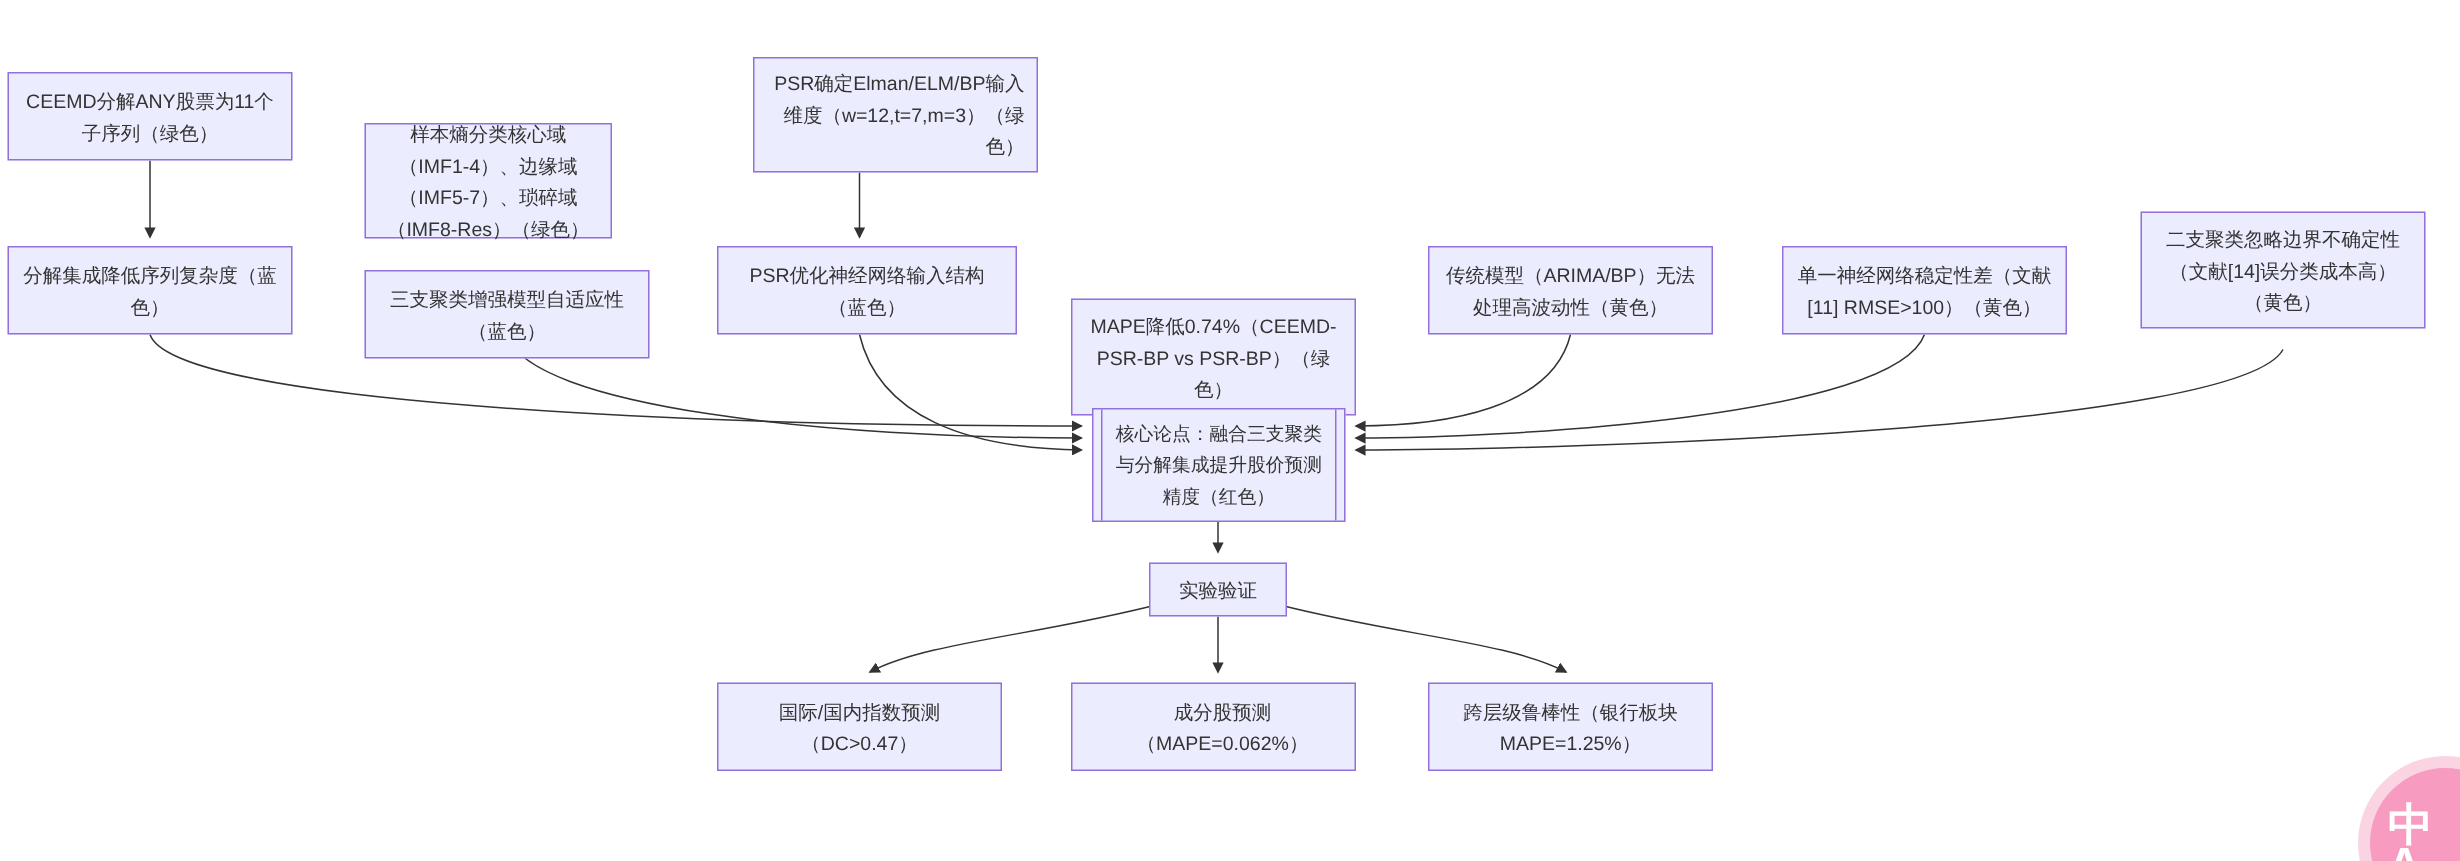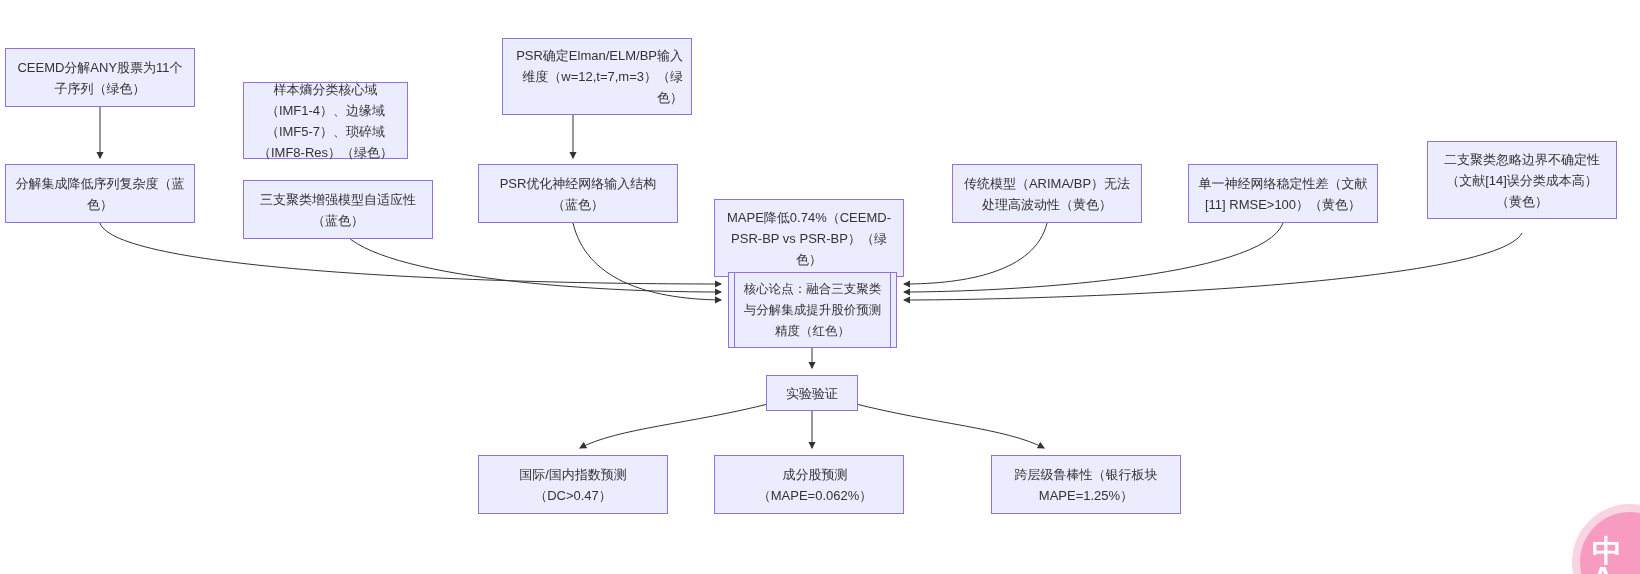--- a/index.html
+++ b/index.html
@@ -118,21 +118,21 @@
   <div class="node" style="left:766px;top:375px;width:92px;height:36px;">
     <span>实验验证</span>
   </div>
 
   <div class="node" style="left:478px;top:455px;width:190px;height:59px;">
     <span>国际/国内指数预测（DC&gt;0.47）</span>
   </div>
   <div class="node" style="left:714px;top:455px;width:190px;height:59px;padding-left:20px;">
     <span>成分股预测（MAPE=0.062%）</span>
   </div>
-  <div class="node" style="left:952px;top:455px;width:190px;height:59px;margin-left:39px;">
+  <div class="node" style="left:952px;top:455px;width:190px;height:59px;">
     <span>跨层级鲁棒性（银行板块 MAPE=1.25%）</span>
   </div>
 
   <div class="badge-halo" style="left:1572px;top:504px;width:116px;height:116px;"></div>
   <div class="badge" style="left:1580px;top:512px;width:100px;height:100px;"></div>
   <div class="badge-text" style="left:1592px;top:538px;">中A</div>
 
 </div>
 
 </body></html>

